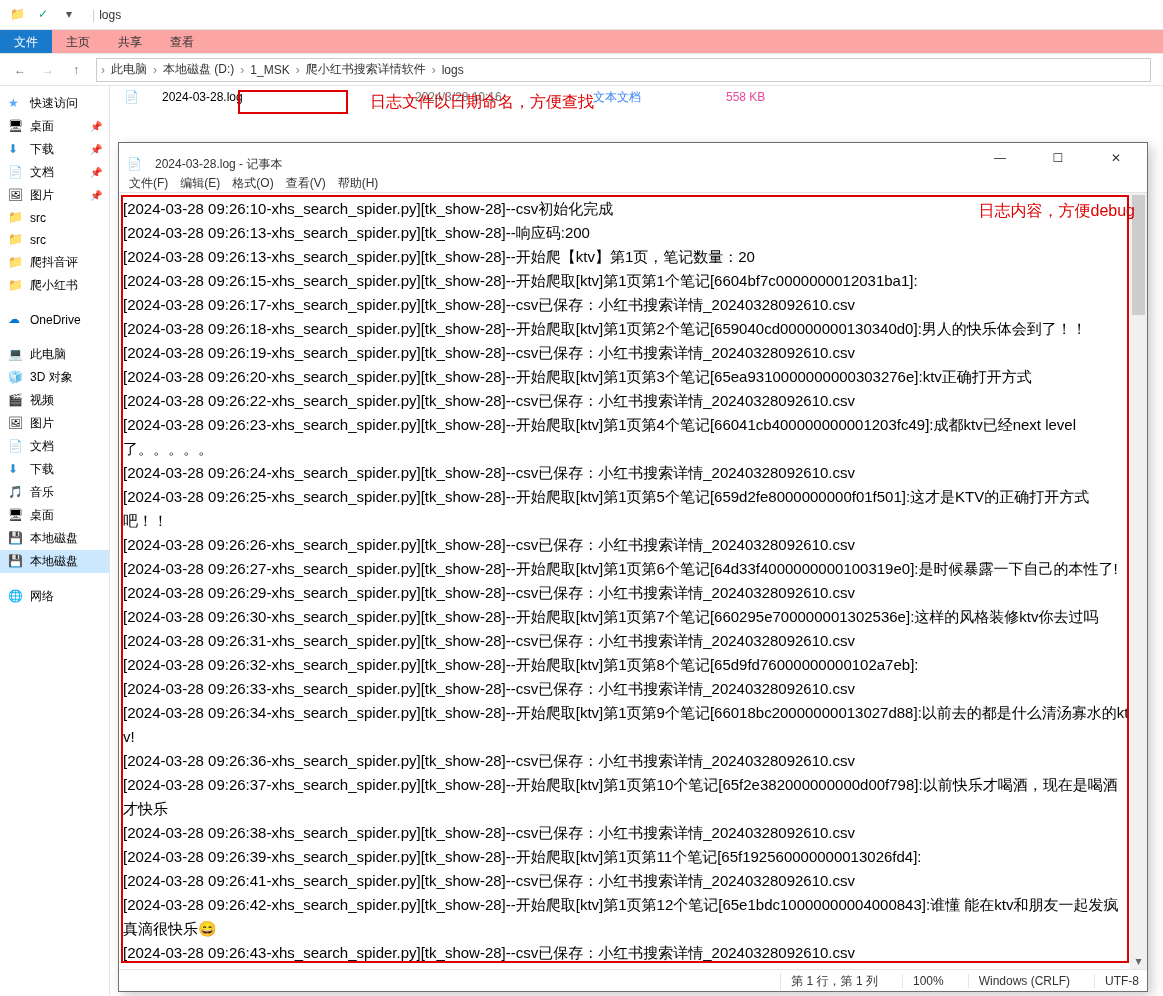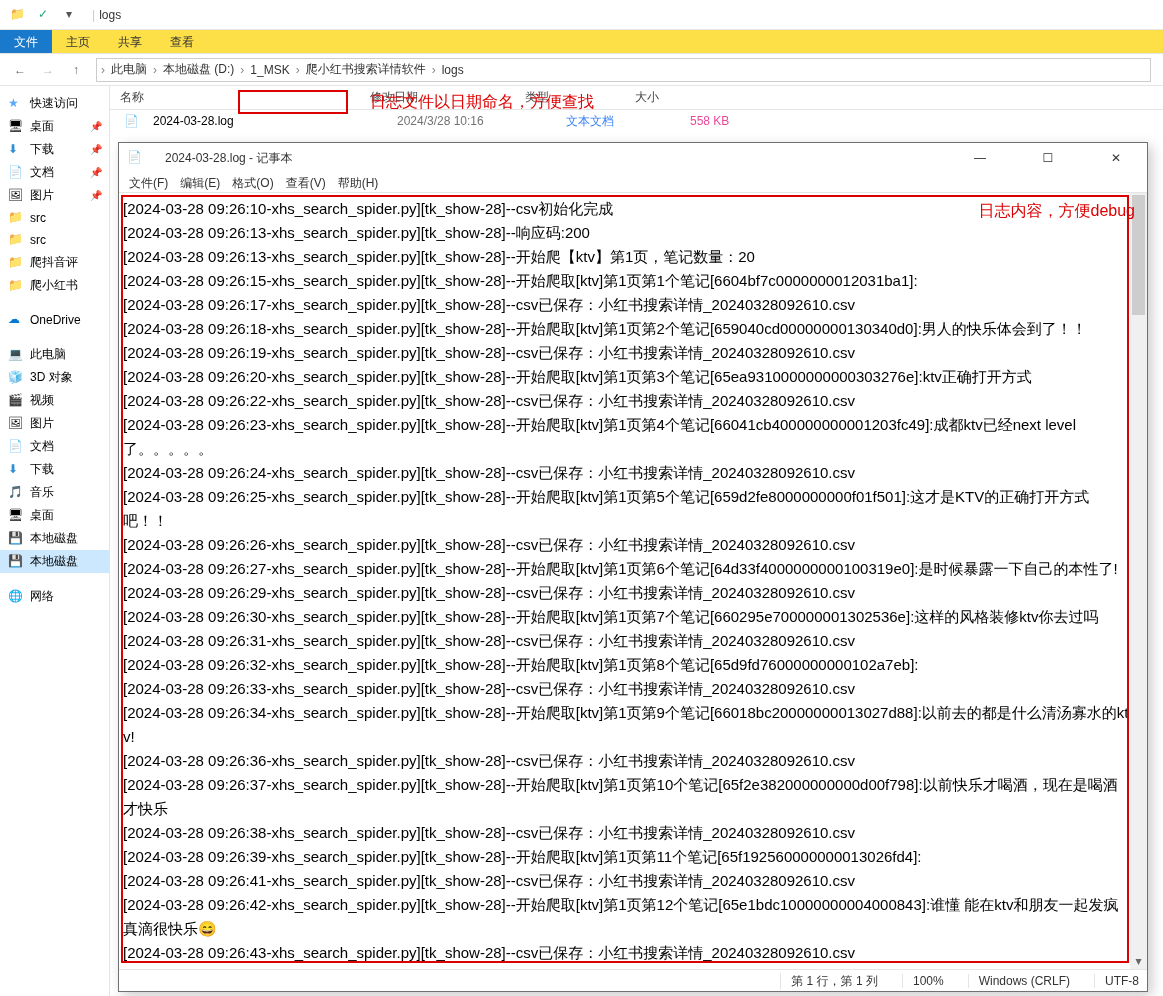--- a/index.html
+++ b/index.html
@@ -1,21 +1,21 @@
 <!DOCTYPE html>
 <html><head>
 <meta charset="utf-8">
 <style>
 *{margin:0;padding:0;box-sizing:border-box;font-family:"Segoe UI","Microsoft YaHei",sans-serif;font-size:12px}
 body{background:#fff;width:1163px;height:996px;overflow:hidden;position:relative}
 .titlebar{height:30px;background:#fff;display:flex;align-items:center;padding:0 4px;border-bottom:1px solid #e5e5e5}
 .titlebar .tb-icon{width:16px;height:16px;margin:0 6px}
 .titlebar .sep{color:#ccc;margin:0 4px}
 .titlebar .title{color:#333}
-.ribbon{height:24px;background:#fde047;display:flex;align-items:stretch;border-bottom:1px solid #e5e5e5}
+.ribbon{height:24px;background:#fca5a5;display:flex;align-items:stretch;border-bottom:1px solid #e5e5e5}
 .ribbon .rtab{padding:4px 14px;color:#333;cursor:pointer}
 .ribbon .rtab.active{background:#1979ca;color:#fff}
 .nav{height:32px;display:flex;align-items:center;border-bottom:1px solid #e5e5e5;padding:0 6px}
 .nav .navbtn{width:28px;height:28px;display:flex;align-items:center;justify-content:center;color:#666;cursor:pointer}
 .nav .crumb{flex:1;border:1px solid #ccc;height:24px;margin:0 6px;display:flex;align-items:center;padding:0 4px}
 .nav .crumb .c-item{padding:0 6px;color:#333}
 .nav .crumb .c-sep{color:#888}
 .body{display:flex;height:calc(100% - 86px)}
 .sidebar{width:110px;border-right:1px solid #e5e5e5;padding:6px 0;overflow:hidden}
 .sidebar .s-item{display:flex;align-items:center;padding:3px 6px 3px 8px;gap:6px;white-space:nowrap;cursor:pointer}
@@ -24,29 +24,29 @@
 .sidebar .s-gap{height:12px}
 .sidebar .s-ico{width:16px;height:16px;display:inline-block}
 .sidebar .pin{color:#7a8;font-size:10px;margin-left:auto}
 .content{flex:1;position:relative}
 .cols{display:flex;border-bottom:1px solid #e5e5e5;height:24px;align-items:center;color:#444}
 .cols .col{padding:0 10px;border-right:1px solid transparent}
 .cols .col.c1{width:250px}
 .cols .col.c2{width:155px}
 .cols .col.c3{width:110px}
 .cols .col.c4{width:100px}
-.filerow{display:flex;align-items:center;height:22px;padding-left:14px;gap:14px}
+.filerow{display:flex;align-items:center;height:22px;padding-left:14px;gap:23px}
 .filerow .fname{width:230px}
 .filerow .fdate{width:155px;color:#737373}
 .filerow .ftype{width:110px;color:#3b82f6}
 .filerow .fsize{width:100px;color:#ec4899}
 .redbox1{position:absolute;border:2px solid #d00;left:128px;top:4px;width:110px;height:24px;pointer-events:none}
 .anno1{position:absolute;left:260px;top:6px;color:#d00;font-size:16px;font-weight:500}
 .notepad{position:absolute;left:118px;top:142px;width:1030px;height:850px;background:#fff;border:1px solid #707070;box-shadow:4px 4px 12px rgba(0,0,0,.2)}
-.np-title{height:30px;display:flex;align-items:center;padding:0 8px;gap:22px}
+.np-title{height:30px;display:flex;align-items:flex-end;padding:0 8px;gap:12px}
 .np-title .np-ico{width:16px;height:16px}
 .np-title .np-name{flex:1;color:#333}
 .np-title .winbtn{width:46px;height:30px;display:flex;align-items:center;justify-content:center;color:#333;cursor:pointer}
 .np-menu{height:20px;display:flex;align-items:flex-end;padding:0 4px;border-bottom:1px solid #e5e5e5}
 .np-menu .mitem{padding:0 6px;color:#333;cursor:pointer}
 .np-body{position:relative;height:calc(100% - 72px);overflow:hidden}
 .np-text{padding:4px 18px 4px 4px;font-size:15px;line-height:24px;color:#000;white-space:pre-wrap;word-break:break-all}
 .np-scroll{position:absolute;right:0;top:0;bottom:0;width:17px;background:#f0f0f0}
 .np-scroll .thumb{position:absolute;left:2px;right:2px;top:2px;height:120px;background:#cdcdcd}
 .np-scroll .arr{position:absolute;left:0;right:0;height:17px;display:flex;align-items:center;justify-content:center;color:#666;background:#f0f0f0}
@@ -198,26 +198,20 @@
         <span>本地磁盘</span>
       </div>
     <div class="s-gap"></div>
     <div class="s-item hdr">
         <span class="s-ico ico-net"></span>
         <span>网络</span>
       </div>
   </div>
 
   <div class="content">
-    <div class="cols">
-      <div class="col c1">名称</div>
-      <div class="col c2">修改日期</div>
-      <div class="col c3">类型</div>
-      <div class="col c4">大小</div>
-    </div>
     <div class="filerow">
       <span class="s-ico ico-file"></span>
       <span class="fname">2024-03-28.log</span>
       <span class="fdate">2024/3/28 10:16</span>
       <span class="ftype">文本文档</span>
       <span class="fsize">558 KB</span>
     </div>
     <div class="redbox1"></div>
     <div class="anno1">日志文件以日期命名，方便查找</div>
   </div>

